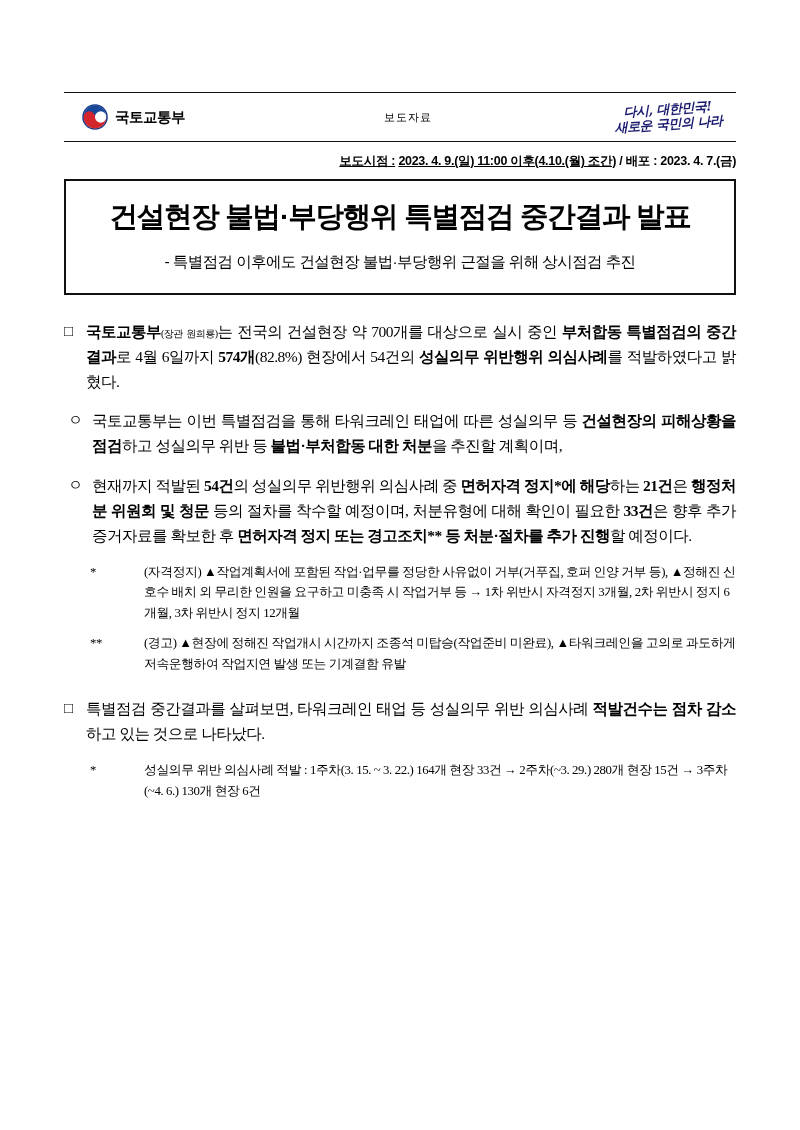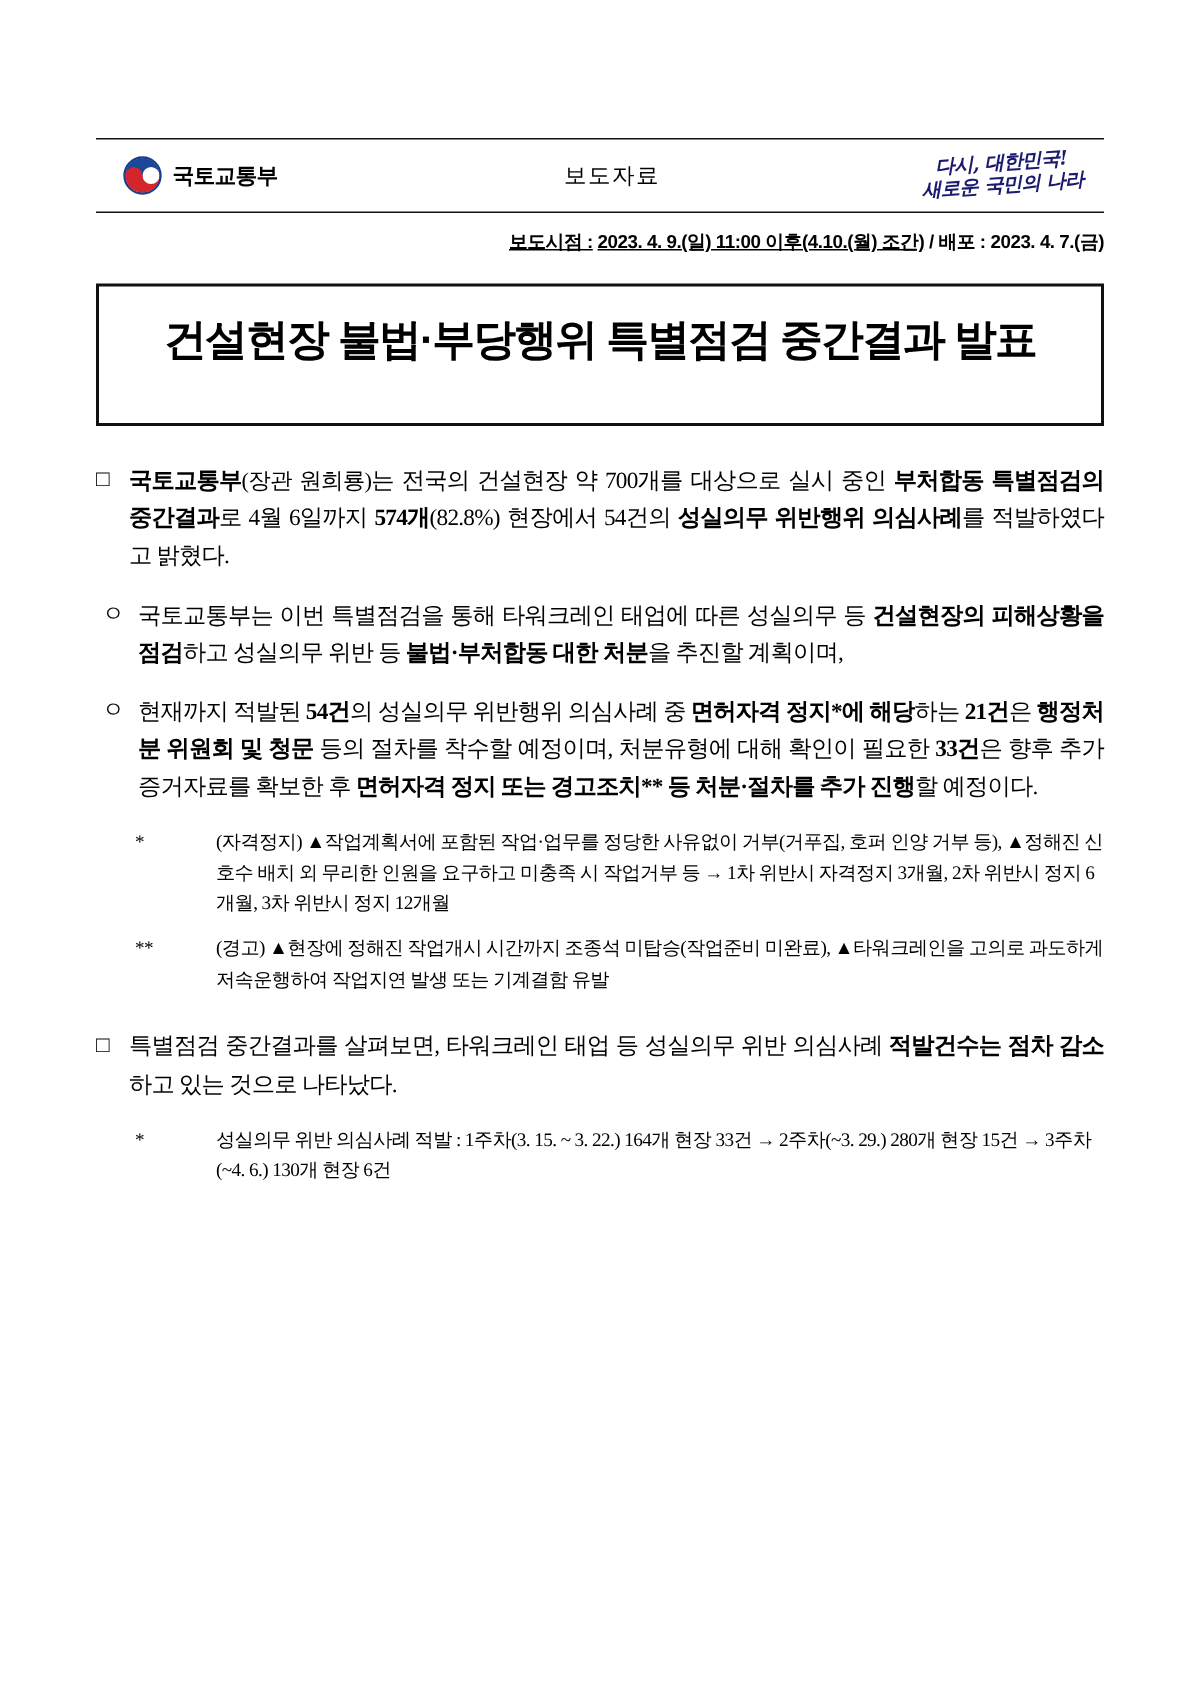--- a/index.html
+++ b/index.html
@@ -49,21 +49,21 @@
     font-size: 14.5px;
     font-weight: bold;
     letter-spacing: -0.5px;
     font-family: "Liberation Sans", sans-serif;
   }
   .doc-kind {
     position: absolute;
     left: 16px;
     right: 0;
     text-align: center;
-    font-size: 15px;
+    font-size: 11px;
     letter-spacing: 1px;
     font-family: "Liberation Sans", sans-serif;
   }
   .slogan {
     margin-left: auto;
     padding-right: 14px;
     text-align: center;
     line-height: 1.15;
     transform: rotate(-4deg);
     font-family: "DejaVu Serif", serif;
@@ -81,21 +81,21 @@
     text-align: right;
     font-size: 12.5px;
     font-weight: bold;
     font-family: "Liberation Sans", sans-serif;
     letter-spacing: -0.3px;
   }
   .release-line .ul { text-decoration: underline; }
 
   
   .title-box {
-    margin-top: 19px;
+    margin-top: 9px;
     border: 2.2px solid #111;
     padding: 17px 6px 20px;
     text-align: center;
   }
   .title-main {
     font-size: 28.5px;
     font-weight: bold;
     letter-spacing: -1.2px;
     font-family: "Liberation Sans", sans-serif;
     margin-bottom: 16px;
@@ -124,21 +124,21 @@
     width: 22px;
     font-size: 15px;
     line-height: 1.62;
   }
   .bullet.circle { width: 24px; padding-left: 4px; }
   .ptext {
     flex: 1;
     text-align: justify;
   }
   .b { font-weight: bold; }
-  .small-name { font-size: 15px; }
+  .small-name { font-size: 10px; }
 
   .note {
     font-size: 12.8px;
     line-height: 1.6;
     letter-spacing: -0.4px;
     margin: 10px 0 10px 26px;
     display: flex;
   }
   .note .marker {
     flex: none;
@@ -170,20 +170,21 @@
       <span class="l2">새로운 국민의 나라</span>
     </div>
   </div>
 
   <div class="release-line">
     <span class="ul">보도시점 :</span><span>&nbsp;</span><span class="ul">2023. 4. 9.(일) 11:00 이후(4.10.(월) 조간)</span><span> / </span><span>배포 :</span><span>&nbsp;</span><span>2023. 4. 7.(금)</span>
   </div>
 
   <div class="title-box">
     <div class="title-main">건설현장 불법·부당행위 특별점검 중간결과 발표</div>
+    <div class="title-sub">- 특별점검 이후에도 건설현장 불법·부당행위 근절을 위해 상시점검 추진</div>
   </div>
 
   <div class="body-area">
 
     <div class="para">
       <div class="bullet">□</div>
       <div class="ptext"><span class="b">국토교통부</span><span class="small-name">(장관 원희룡)</span><span>는 전국의 건설현장 약 700개를 대상으로 실시 중인 </span><span class="b">부처합동 특별점검의 중간결과</span><span>로 4월 6일까지 </span><span class="b">574개</span><span>(82.8%) 현장에서 54건의 </span><span class="b">성실의무 위반행위 의심사례</span><span>를 적발하였다고 밝혔다.</span></div>
     </div>
 
     <div class="para">

